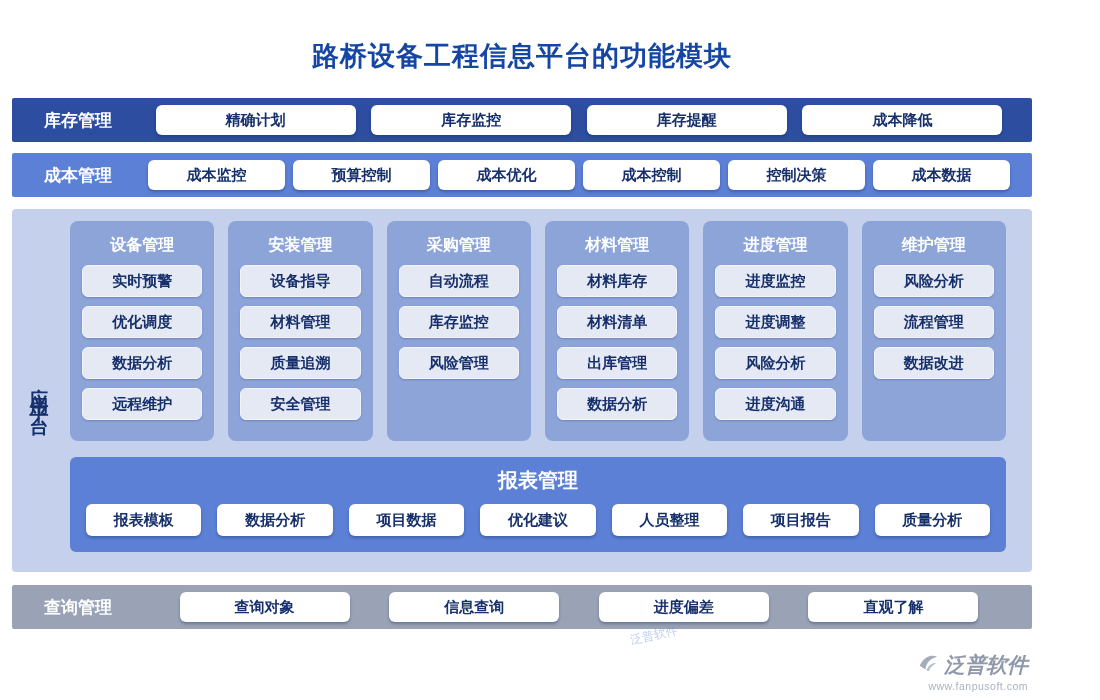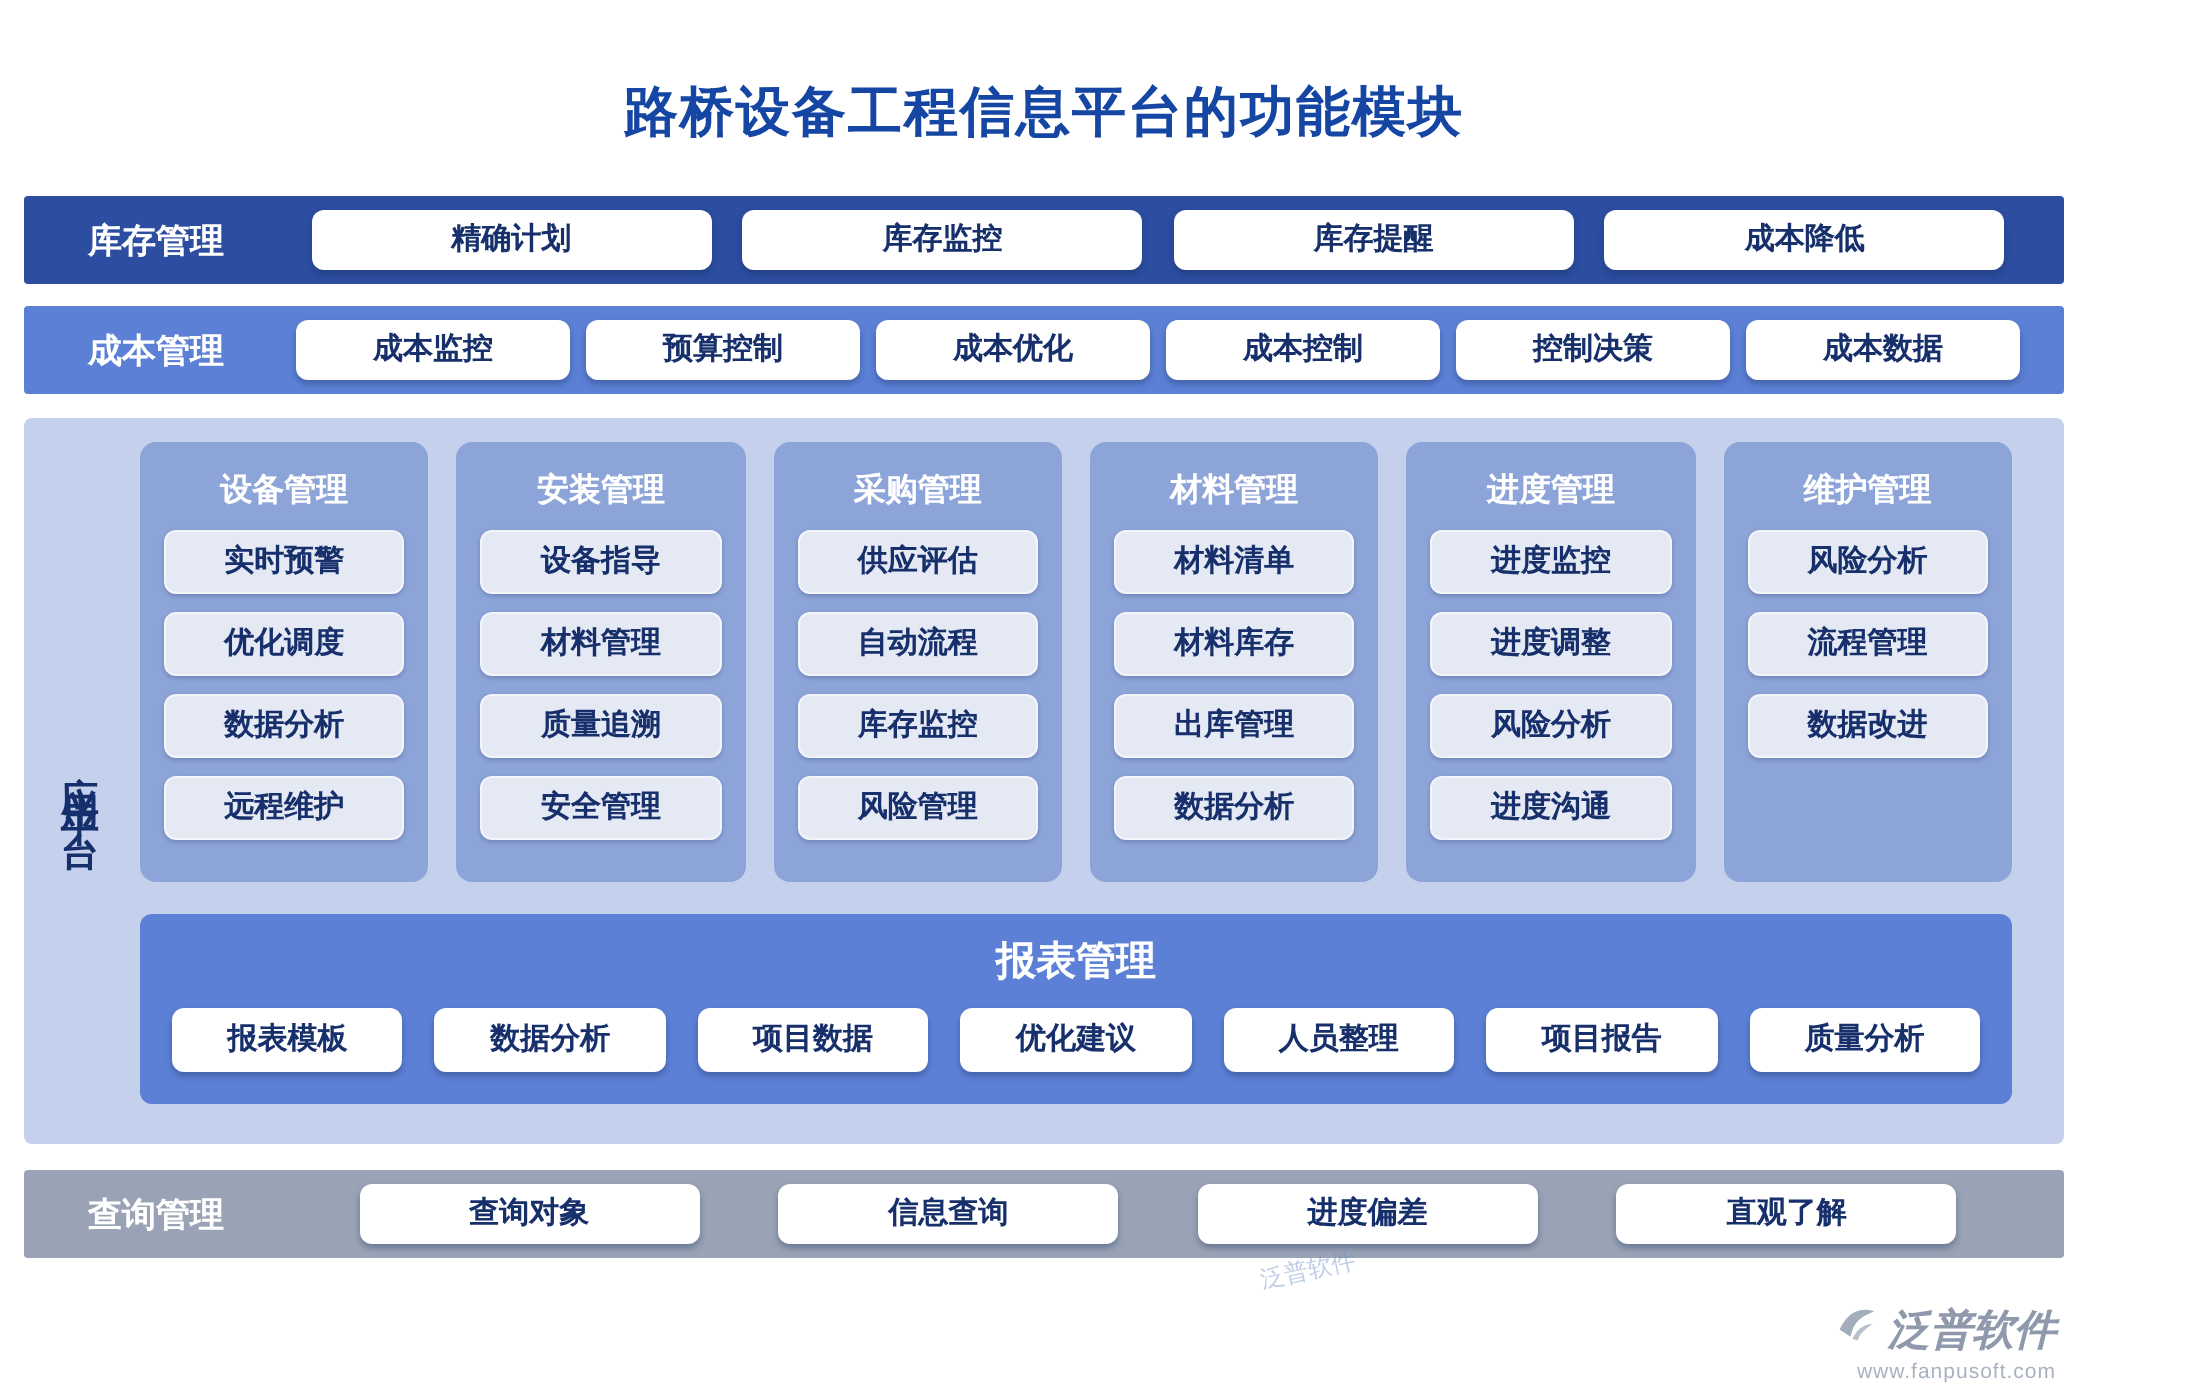--- a/index.html
+++ b/index.html
@@ -206,30 +206,29 @@
       <div class="panel">
         <div class="panel-title">安装管理</div>
         <div class="cell">设备指导</div>
         <div class="cell">材料管理</div>
         <div class="cell">质量追溯</div>
         <div class="cell">安全管理</div>
       </div>
 
       <div class="panel">
         <div class="panel-title">采购管理</div>
-        <div class="cell">供应评估</div>
         <div class="cell">自动流程</div>
         <div class="cell">库存监控</div>
         <div class="cell">风险管理</div>
       </div>
 
       <div class="panel">
         <div class="panel-title">材料管理</div>
+        <div class="cell">材料库存</div>
         <div class="cell">材料清单</div>
-        <div class="cell">材料库存</div>
         <div class="cell">出库管理</div>
         <div class="cell">数据分析</div>
       </div>
 
       <div class="panel">
         <div class="panel-title">进度管理</div>
         <div class="cell">进度监控</div>
         <div class="cell">进度调整</div>
         <div class="cell">风险分析</div>
         <div class="cell">进度沟通</div>

